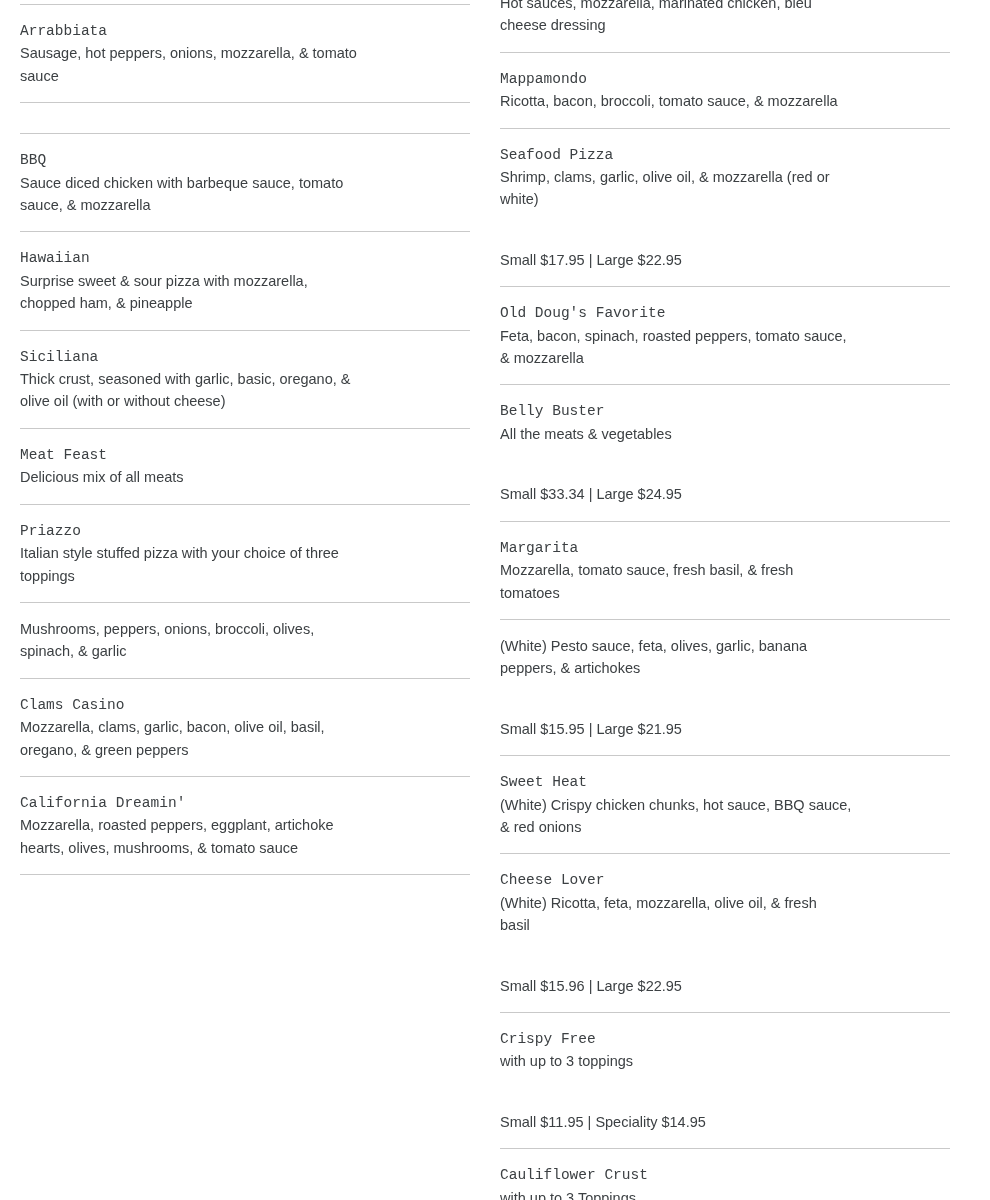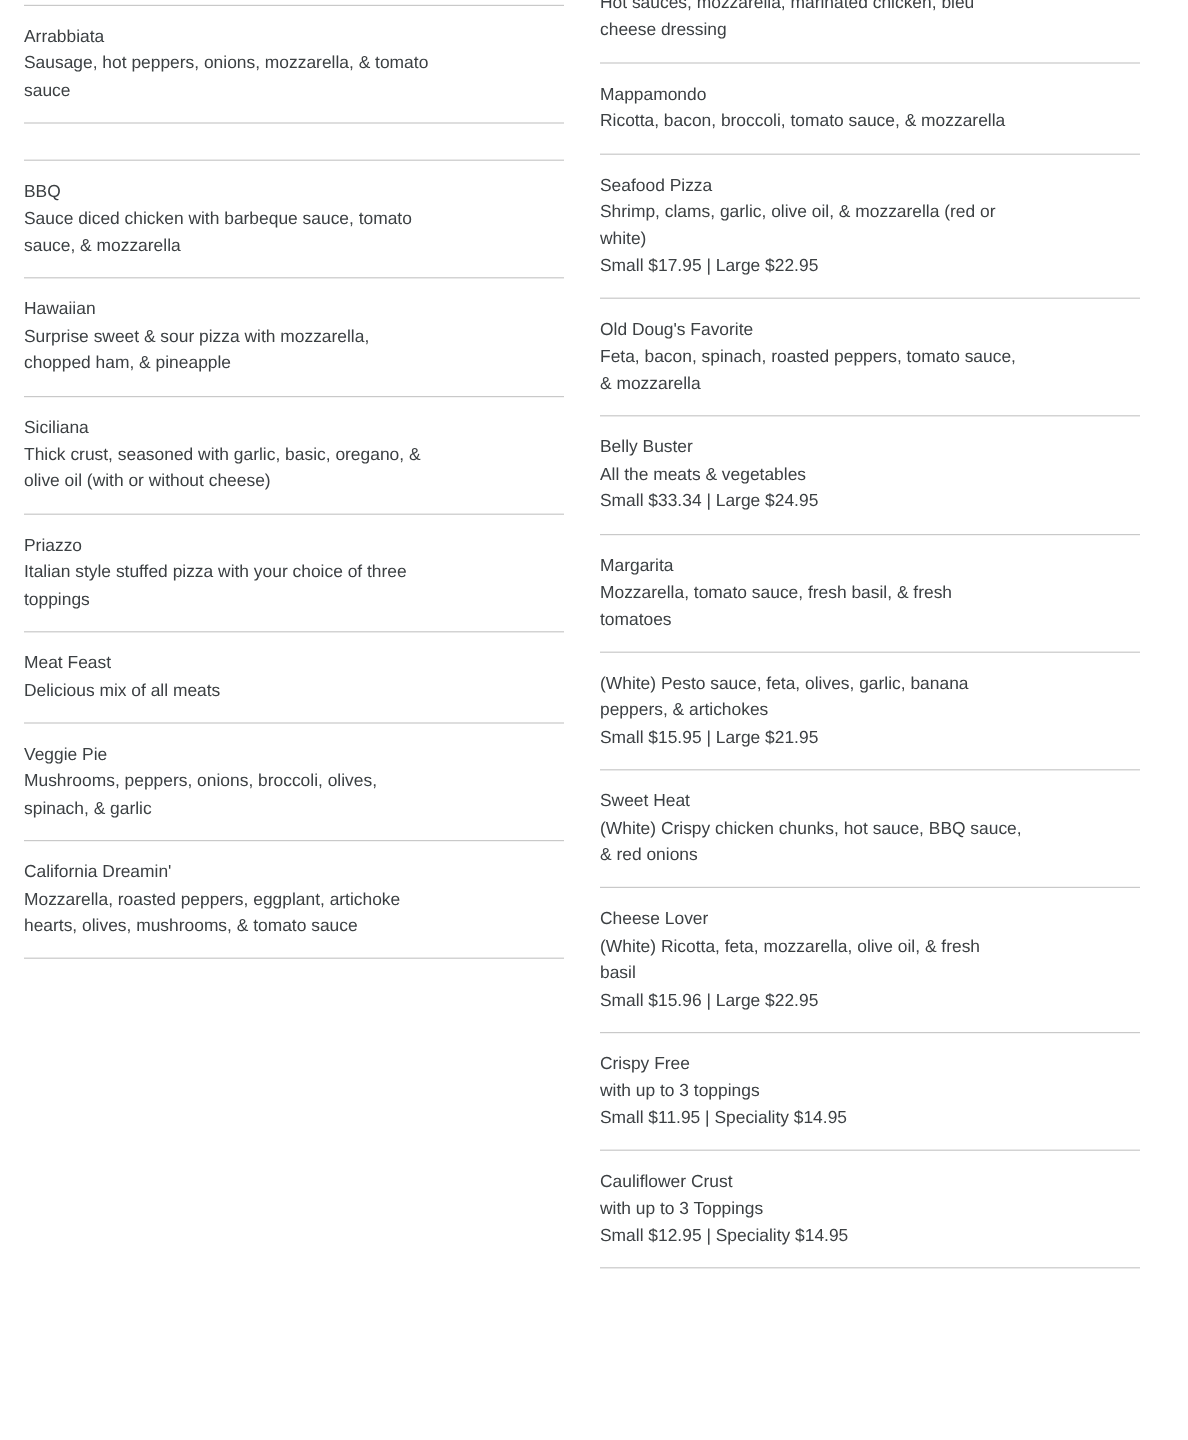--- a/index.html
+++ b/index.html
@@ -29,23 +29,23 @@
   .menu-item {
     padding: 15px 0;
     border-bottom: 1px solid #c9c9c9;
   }
   #col-left .menu-item:first-child {
     border-top: 1px solid #c9c9c9;
   }
   .menu-item.partial {
     padding-top: 0;
   }
-  .item-name   { white-space: pre-line; }
+  .item-name   { white-space: pre-line; font-family: Liberation Mono, monospace; }
   .item-desc   { white-space: pre-line; }
-  .item-price  { white-space: pre-line; }
+  .item-price  { white-space: pre-line; margin-top: 38px; }
 </style>
 </head>
 <body>
 
 <div class="page">
   <div class="menu-col" id="col-left">
       <div class="menu-item">
         <div class="item-name">Arrabbiata</div>
         <div class="item-desc">Sausage, hot peppers, onions, mozzarella, &amp; tomato
 sauce</div>
@@ -61,32 +61,36 @@
         <div class="item-name">Hawaiian</div>
         <div class="item-desc">Surprise sweet &amp; sour pizza with mozzarella,
 chopped ham, &amp; pineapple</div>
       </div>
       <div class="menu-item">
         <div class="item-name">Siciliana</div>
         <div class="item-desc">Thick crust, seasoned with garlic, basic, oregano, &amp;
 olive oil (with or without cheese)</div>
       </div>
       <div class="menu-item">
+        <div class="item-name">Meat Feast</div>
+        <div class="item-desc">Delicious mix of all meats</div>
+      </div>
+      <div class="menu-item">
         <div class="item-name">Priazzo</div>
         <div class="item-desc">Italian style stuffed pizza with your choice of three
 toppings</div>
       </div>
       <div class="menu-item">
-        <div class="item-name">Meat Feast</div>
-        <div class="item-desc">Delicious mix of all meats</div>
+        <div class="item-desc">Mushrooms, peppers, onions, broccoli, olives,
+spinach, &amp; garlic</div>
       </div>
       <div class="menu-item">
-        <div class="item-name">Veggie Pie</div>
-        <div class="item-desc">Mushrooms, peppers, onions, broccoli, olives,
-spinach, &amp; garlic</div>
+        <div class="item-name">Clams Casino</div>
+        <div class="item-desc">Mozzarella, clams, garlic, bacon, olive oil, basil,
+oregano, &amp; green peppers</div>
       </div>
       <div class="menu-item">
         <div class="item-name">California Dreamin'</div>
         <div class="item-desc">Mozzarella, roasted peppers, eggplant, artichoke
 hearts, olives, mushrooms, &amp; tomato sauce</div>
       </div>
     </div>
   <div class="menu-col" id="col-right">
       <div class="menu-item partial">
         <div class="item-desc">Hot sauces, mozzarella, marinated chicken, bleu

